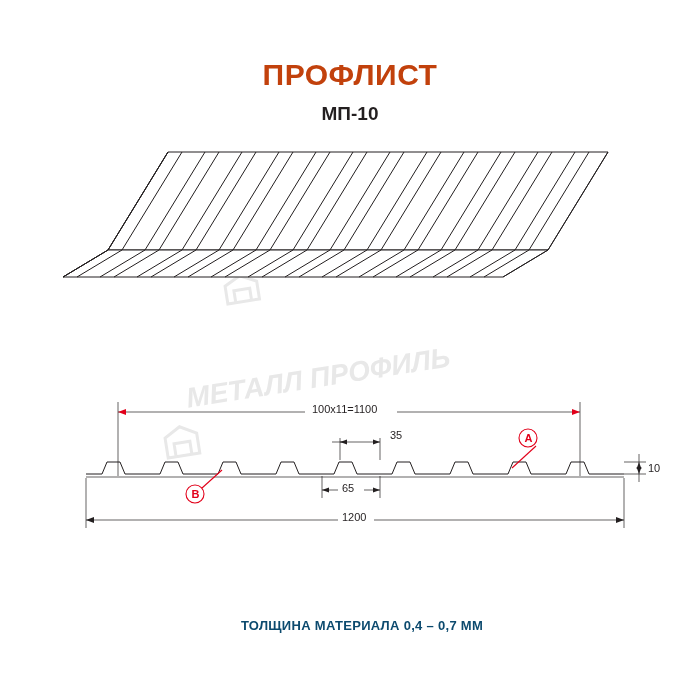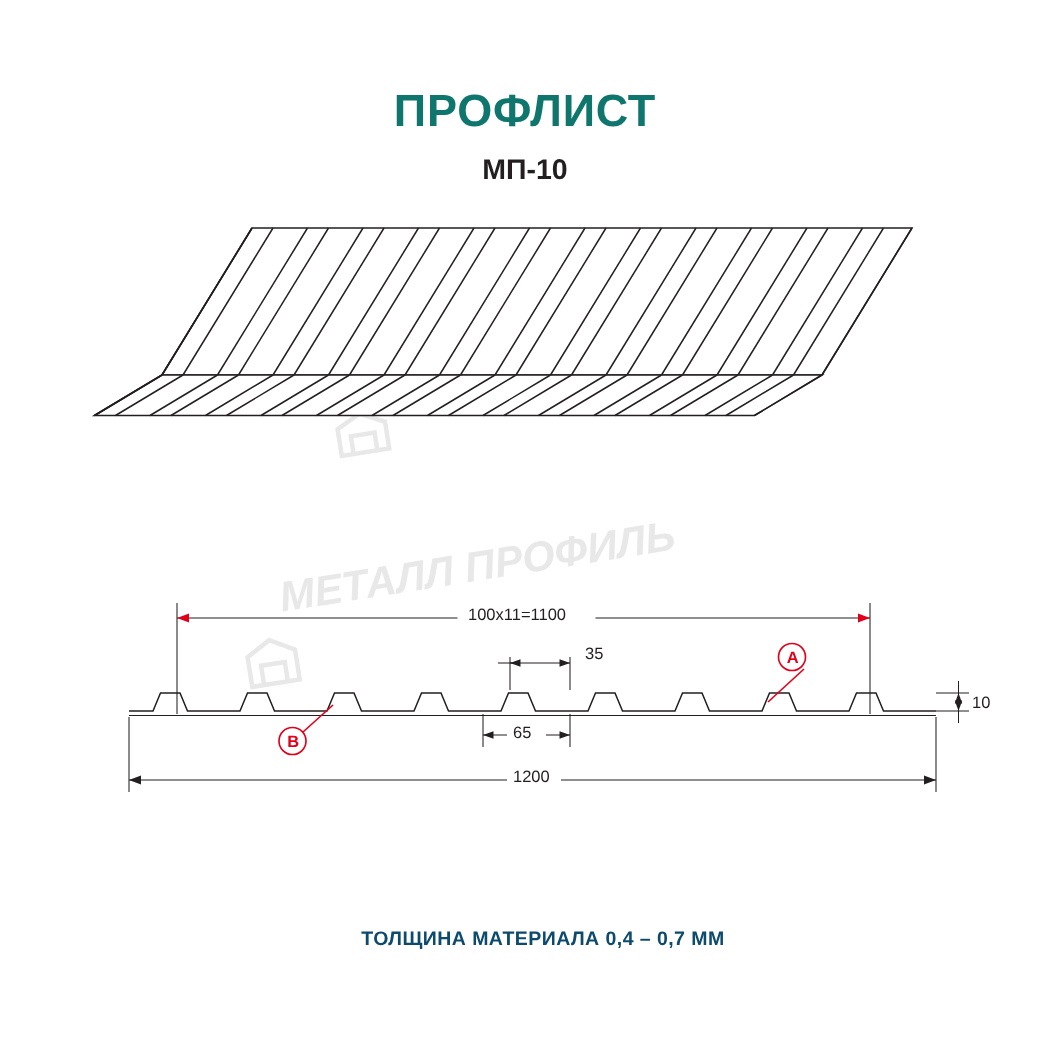--- a/index.html
+++ b/index.html
@@ -22,21 +22,21 @@
   }
   .title {
     position: absolute;
     top: 58px;
     left: 0;
     width: 700px;
     text-align: center;
     font-size: 30px;
     font-weight: bold;
     letter-spacing: 0.5px;
-    color: #0f766e;
+    color: #c2410c;
   }
   .subtitle {
     position: absolute;
     top: 103px;
     left: 0;
     width: 700px;
     text-align: center;
     font-size: 19px;
     font-weight: bold;
     color: #231f20;

